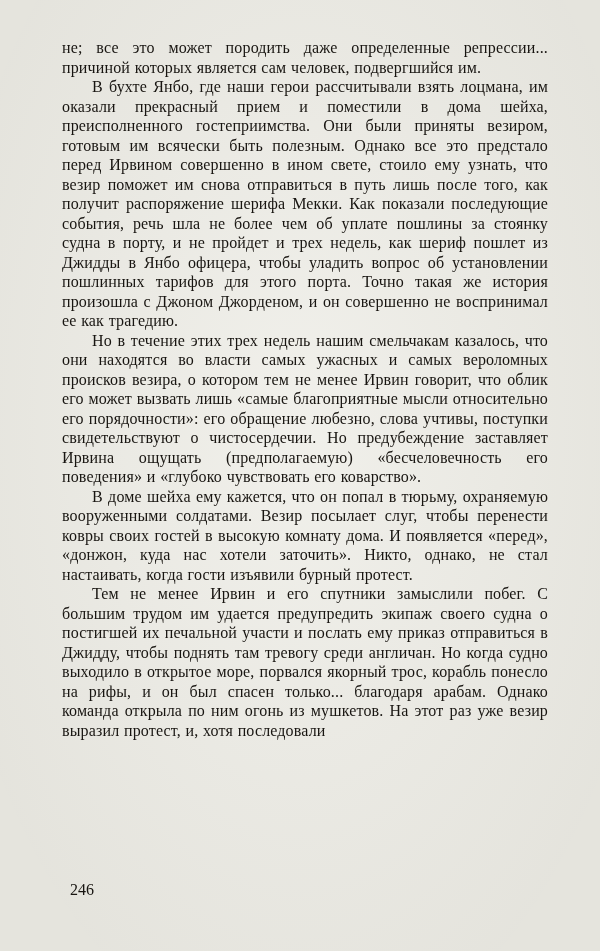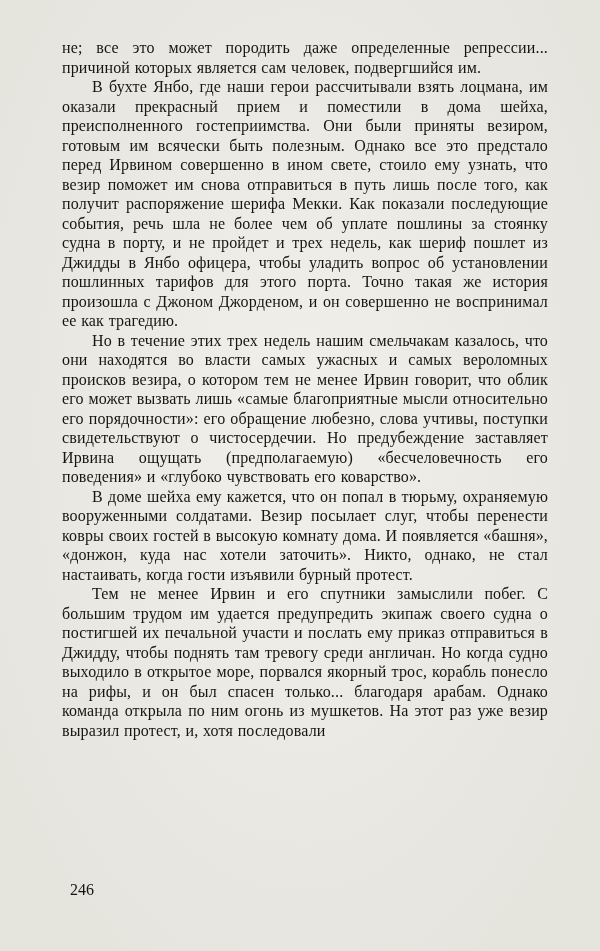--- a/index.html
+++ b/index.html
@@ -47,17 +47,17 @@
   }
 </style>
 </head>
 <body>
 
 <div class="page">
   <div class="text-block">
     <p class="no-indent">не; все это может породить даже определенные репрессии... причиной которых является сам человек, подвергшийся им.</p>
     <p>В бухте Янбо, где наши герои рассчитывали взять лоцмана, им оказали прекрасный прием и поместили в дома шейха, преисполненного гостеприимства. Они были приняты везиром, готовым им всячески быть полезным. Однако все это предстало перед Ирвином совершенно в ином свете, стоило ему узнать, что везир поможет им снова отправиться в путь лишь после того, как получит распоряжение шерифа Мекки. Как показали последующие события, речь шла не более чем об уплате пошлины за стоянку судна в порту, и не пройдет и трех недель, как шериф пошлет из Джидды в Янбо офицера, чтобы уладить вопрос об установлении пошлинных тарифов для этого порта. Точно такая же история произошла с Джоном Джорденом, и он совершенно не воспринимал ее как трагедию.</p>
     <p>Но в течение этих трех недель нашим смельчакам казалось, что они находятся во власти самых ужасных и самых вероломных происков везира, о котором тем не менее Ирвин говорит, что облик его может вызвать лишь «самые благоприятные мысли относительно его порядочности»: его обращение любезно, слова учтивы, поступки свидетельствуют о чистосердечии. Но предубеждение заставляет Ирвина ощущать (предполагаемую) «бесчеловечность его поведения» и «глубоко чувствовать его коварство».</p>
-    <p>В доме шейха ему кажется, что он попал в тюрьму, охраняемую вооруженными солдатами. Везир посылает слуг, чтобы перенести ковры своих гостей в высокую комнату дома. И появляется «башня», «донжон, куда нас хотели заточить». Никто, однако, не стал настаивать, когда гости изъявили бурный протест.</p>
+    <p>В доме шейха ему кажется, что он попал в тюрьму, охраняемую вооруженными солдатами. Везир посылает слуг, чтобы перенести ковры своих гостей в высокую комнату дома. И появляется «перед», «донжон, куда нас хотели заточить». Никто, однако, не стал настаивать, когда гости изъявили бурный протест.</p>
     <p>Тем не менее Ирвин и его спутники замыслили побег. С большим трудом им удается предупредить экипаж своего судна о постигшей их печальной участи и послать ему приказ отправиться в Джидду, чтобы поднять там тревогу среди англичан. Но когда судно выходило в открытое море, порвался якорный трос, корабль понесло на рифы, и он был спасен только... благодаря арабам. Однако команда открыла по ним огонь из мушкетов. На этот раз уже везир выразил протест, и, хотя последовали</p>
   </div>
   <div class="page-number">246</div>
 </div>
 
 </body></html>

